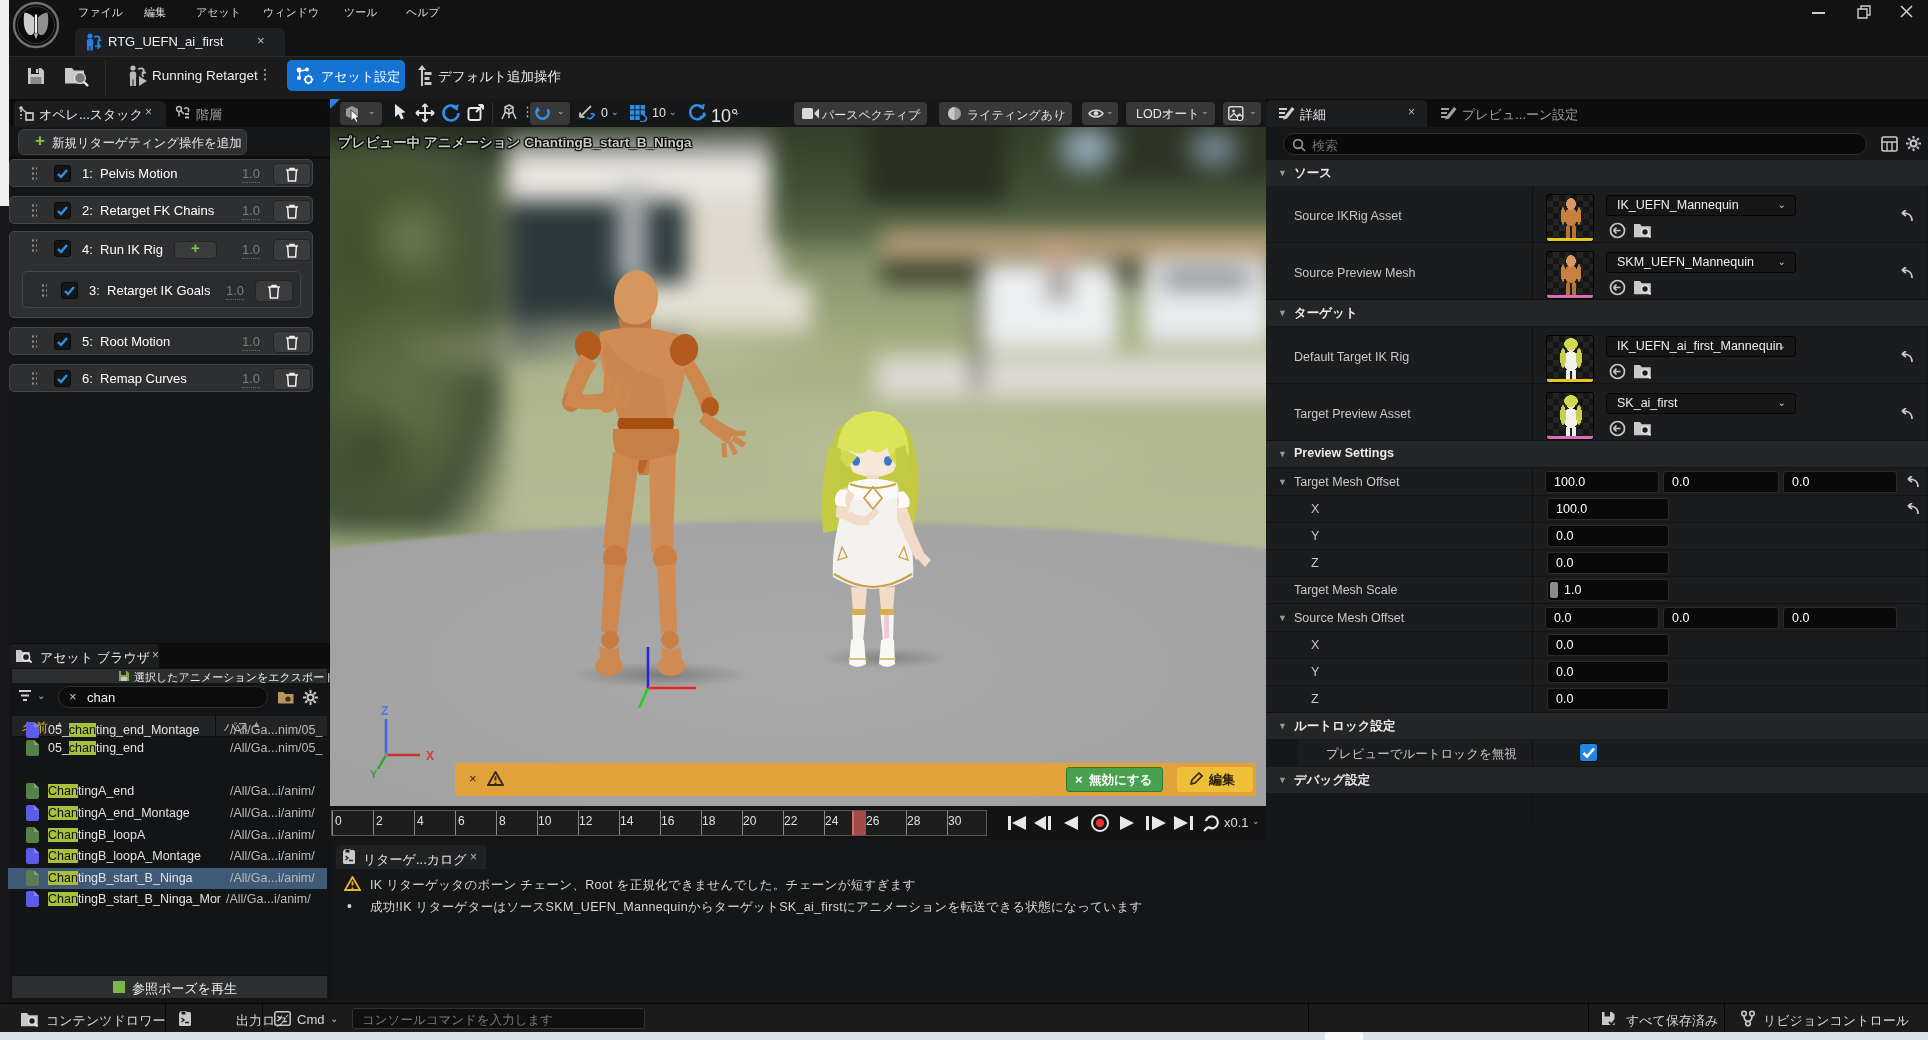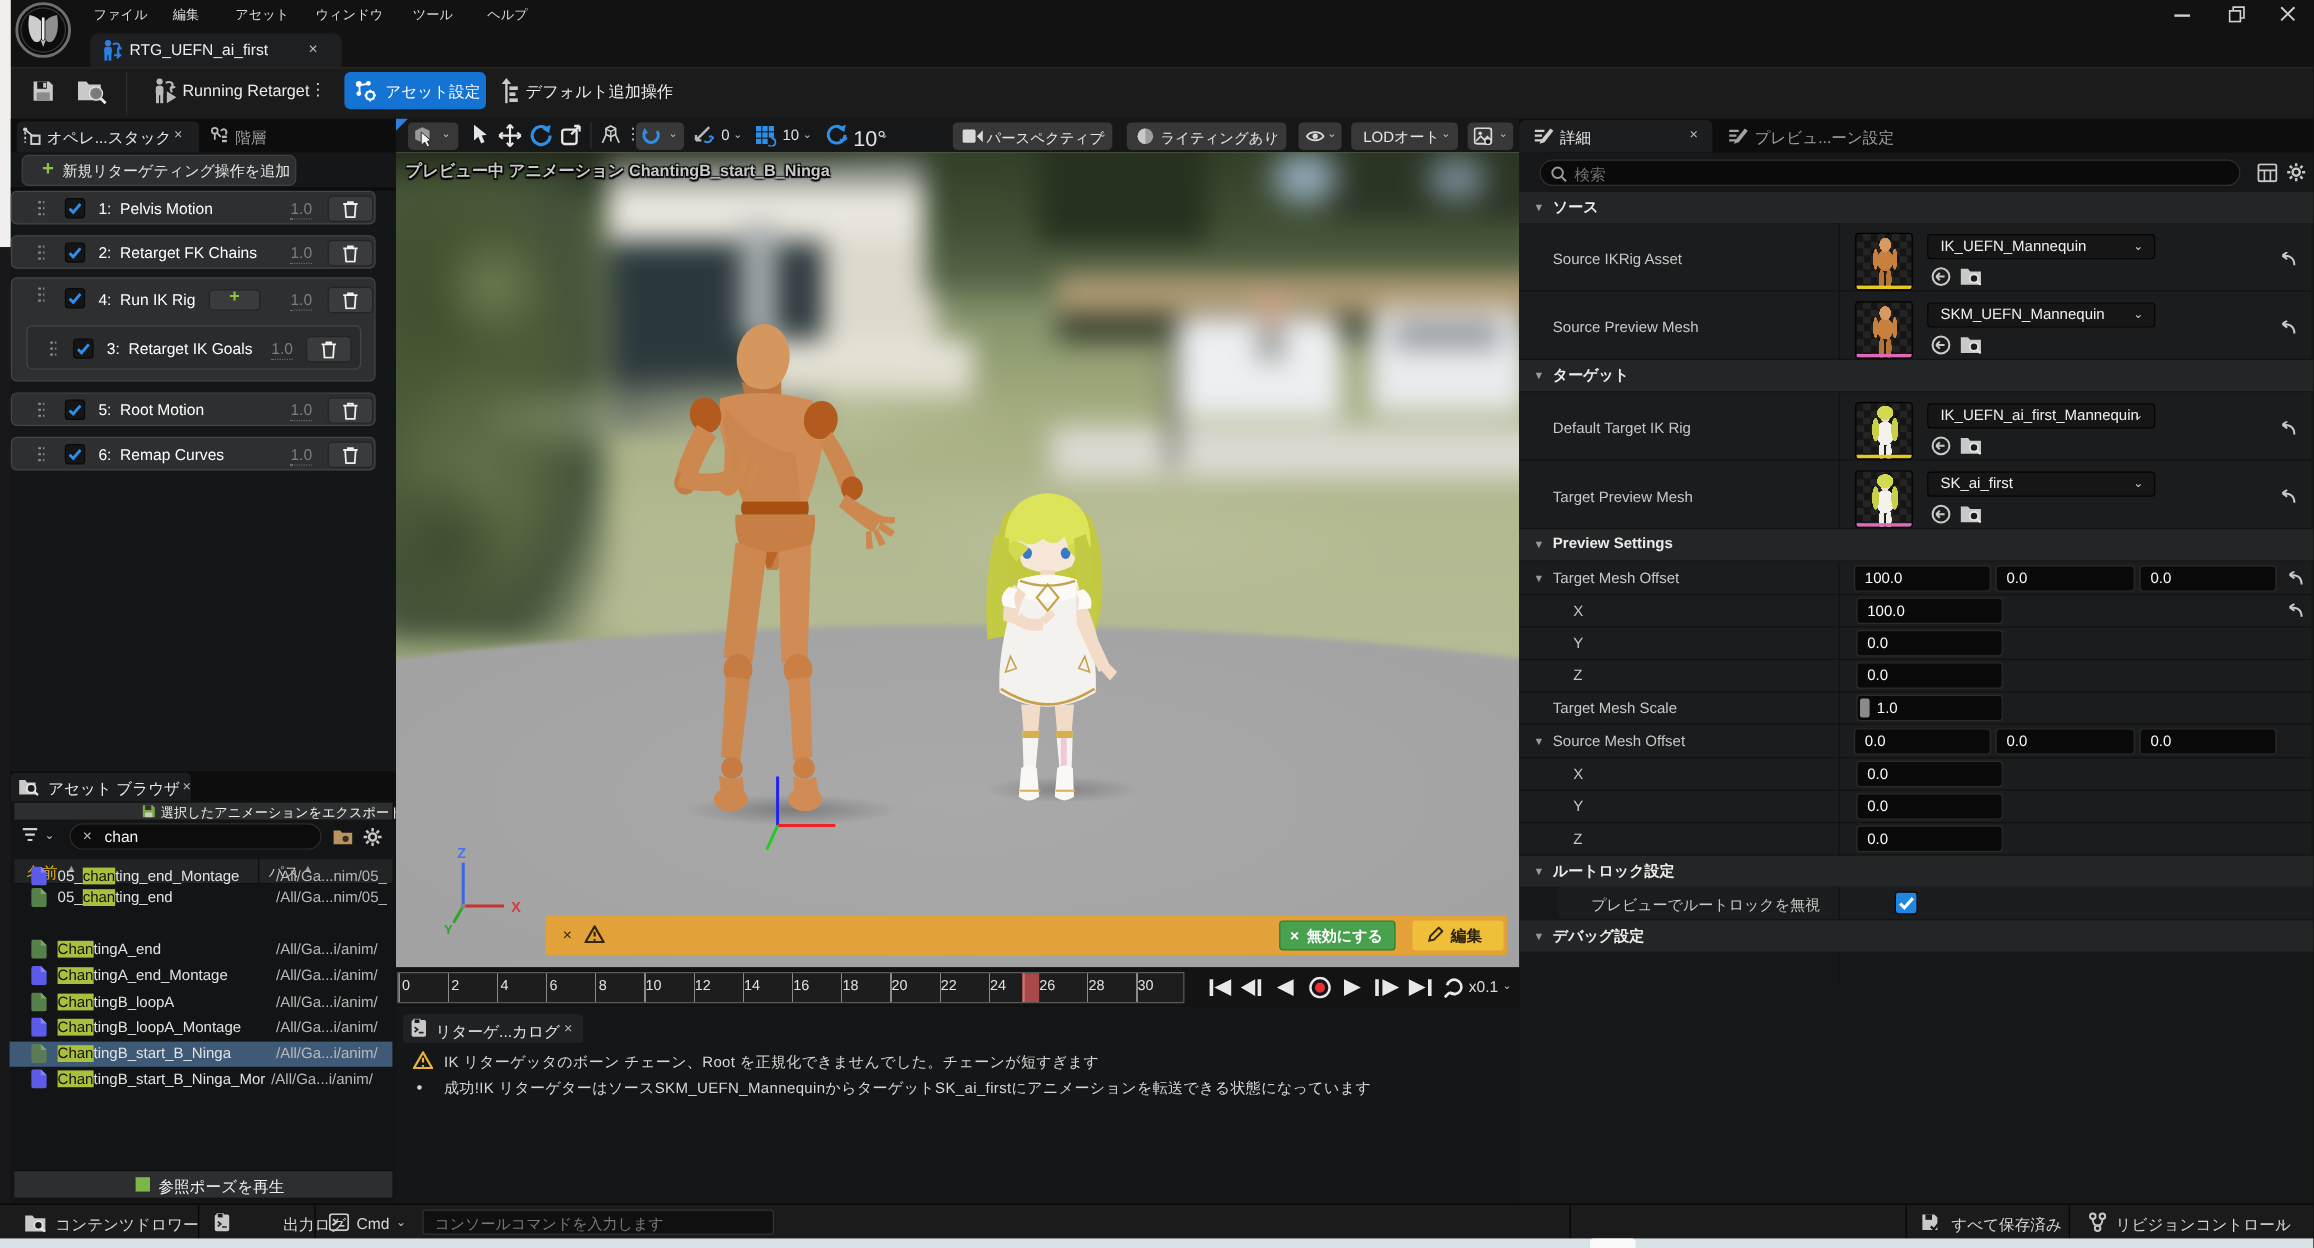--- a/index.html
+++ b/index.html
@@ -846,21 +846,21 @@
     <svg class="ric" style="left:367px;top:36px;" width="19" height="16" viewBox="0 0 19 16">
         <path d="M1 2 h6 l1.8 2.2 h9 v11 h-16.8 Z" fill="#c9c9c9"></path>
         <circle cx="12" cy="10" r="3.4" fill="#1b1c1d" stroke="#e8e8e8" stroke-width="1.4"></circle>
         <path d="M14.5 12.5 l3 3" stroke="#e8e8e8" stroke-width="1.8"></path>
       </svg>
     <svg class="abs" style="left:632px;top:24px;" width="16" height="13" viewBox="0 0 16 13">
         <path d="M14 11 C14 4 9 3 4 3 M4 3 l4 -3 M4 3 l4 3" stroke="#c9c9c9" stroke-width="1.7" fill="none"></path>
       </svg>
   </div>
   <div class="drow" style="left:1266px;top:384px;height:57px;">
-    <span class="dlabel" style="left:28px;top:23px;">Target Preview Mesh</span>
+    <span class="dlabel" style="left:28px;top:23px;">Target Preview Asset</span>
     <div class="thumb" style="left:280px;top:8px;">
         <div class="tm-girl" style="position:absolute;width:48px;height:48px;"></div>
         <div class="tu" style="background:#e06ab8;"></div>
       </div>
     <div class="combo" style="left:340px;top:9px;width:190px;">SK_ai_first<span class="abs" style="right:9px;top:3px;color:#c9c9c9;font-size:10px;">⌄</span></div>
     <svg class="ric" style="left:343px;top:36px;" width="17" height="17" viewBox="0 0 17 17">
         <circle cx="8.5" cy="8.5" r="7" fill="none" stroke="#c9c9c9" stroke-width="1.7"></circle>
         <path d="M4.5 8.5 h7 M4.5 8.5 l3 -3 M4.5 8.5 l3 3" stroke="#c9c9c9" stroke-width="1.7" fill="none"></path>
       </svg>
     <svg class="ric" style="left:367px;top:36px;" width="19" height="16" viewBox="0 0 19 16">

